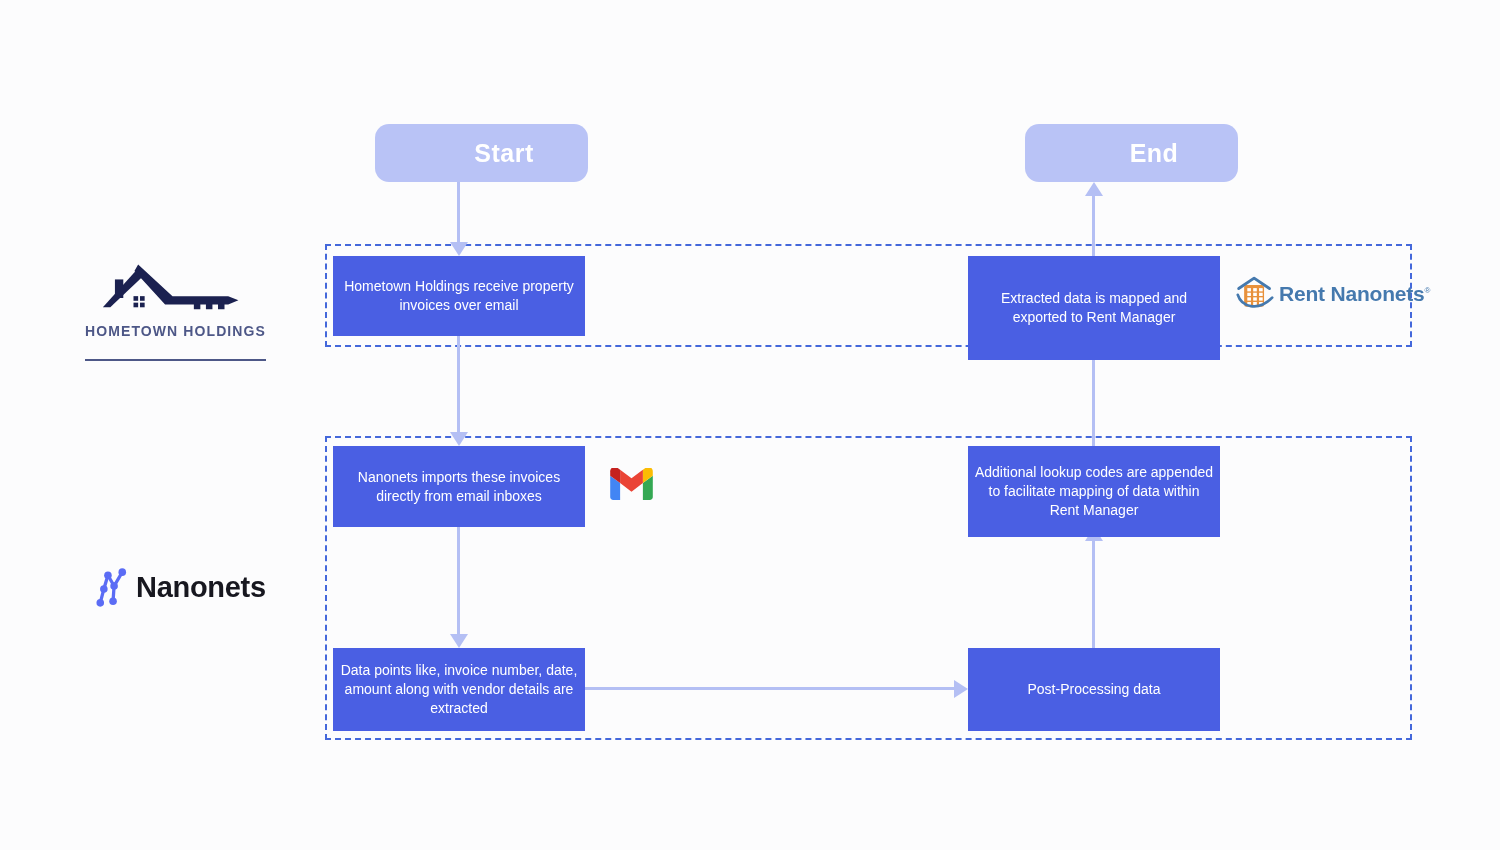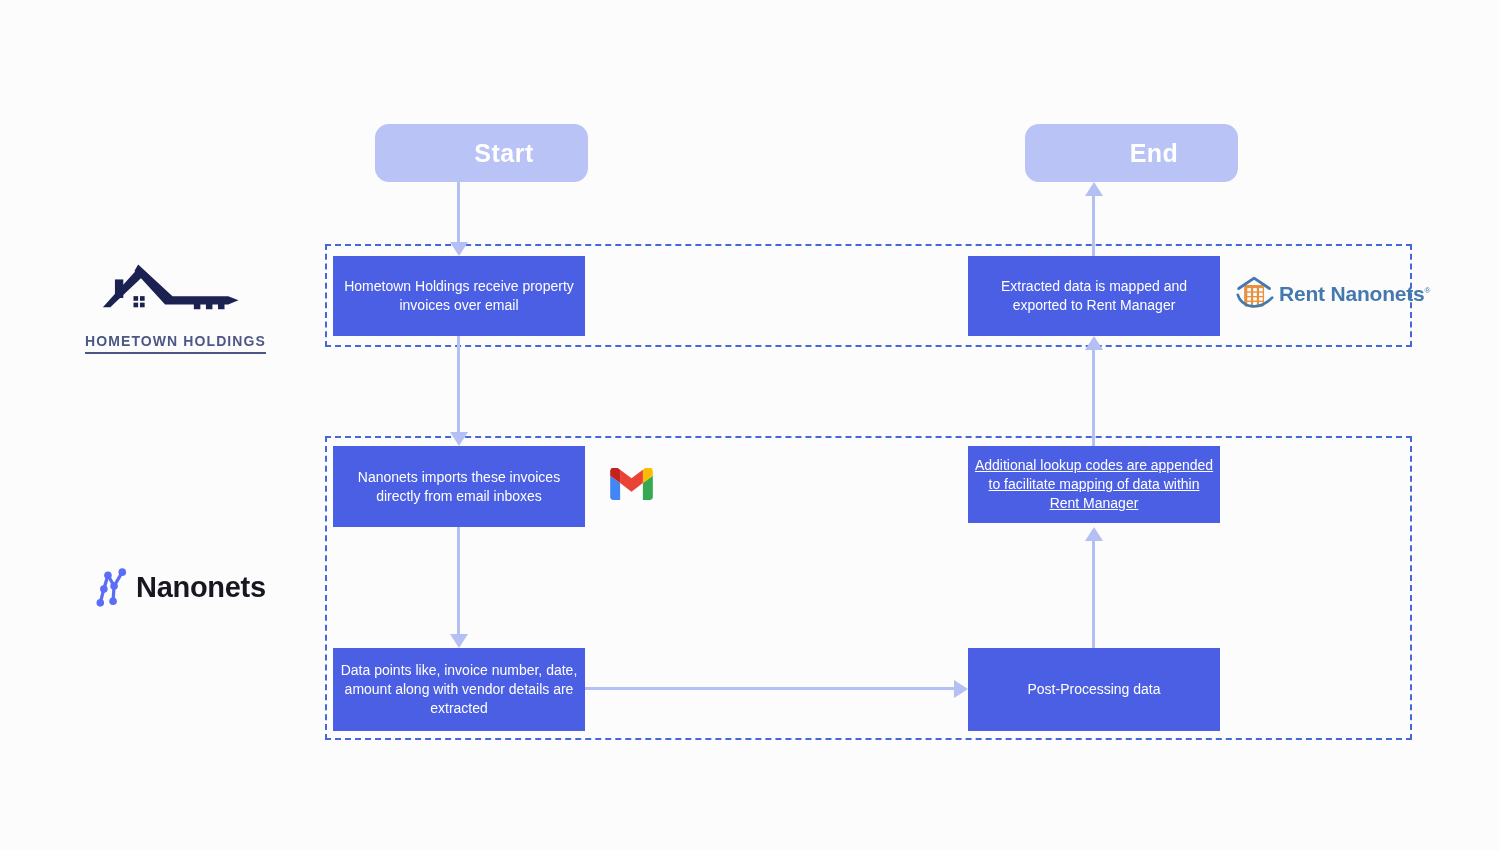--- a/index.html
+++ b/index.html
@@ -39,37 +39,37 @@
   .terminal-start{left:375px;top:124px;}
   .terminal-end{left:1010px;top:124px;margin-left:15px;}
 
   .node{
     position:absolute;width:252px;box-sizing:border-box;
     background:var(--node-fill);color:var(--node-text);
     display:flex;align-items:center;justify-content:center;text-align:center;
     font-size:14px;line-height:1.35;padding:8px 6px;z-index:3;
   }
   .node-1{left:333px;top:256px;height:80px;}
-  .node-2{left:968px;top:256px;height:80px;}
+  .node-2{left:968px;top:256px;height:104px;}
   .node-3{left:333px;top:446px;height:81px;}
-  .node-4{left:968px;top:446px;height:77px;text-decoration:underline;}
+  .node-4{left:968px;top:446px;height:91px;}
   .node-5{left:333px;top:648px;height:83px;}
   .node-6{left:968px;top:648px;height:83px;}
 
   .arrow-line{position:absolute;background:var(--arrow);z-index:2;}
   .arrow-head{position:absolute;width:0;height:0;z-index:2;}
   .head-down{border-left:9px solid transparent;border-right:9px solid transparent;border-top:14px solid var(--arrow);}
   .head-up{border-left:9px solid transparent;border-right:9px solid transparent;border-bottom:14px solid var(--arrow);}
   .head-right{border-top:9px solid transparent;border-bottom:9px solid transparent;border-left:14px solid var(--arrow);}
 
   .logo-hometown{position:absolute;left:85px;top:259px;width:162px;z-index:3;text-align:center;}
   .hh-wordmark{
-    display:inline-block;margin-top:18px;color:var(--hometown-text);
+    display:inline-block;margin-top:8px;color:var(--hometown-text);
     font-size:14px;font-weight:bold;letter-spacing:1.1px;
-    border-bottom:2px solid var(--hometown-text);padding-bottom:3px;white-space:nowrap;
+    border-bottom:2px solid var(--hometown-text);padding-bottom:20px;white-space:nowrap;
   }
 
   .logo-nanonets{position:absolute;left:94px;top:566px;display:flex;align-items:center;gap:9px;z-index:3;}
   .nn-wordmark{color:var(--nanonets-text);font-size:29px;font-weight:600;letter-spacing:-0.3px;}
 
   .logo-gmail{position:absolute;left:610px;top:468px;z-index:3;}
 
   .logo-rentmanager{position:absolute;left:1236px;top:274px;display:flex;align-items:center;gap:5px;z-index:3;}
   .rm-wordmark{color:var(--rm-blue);font-size:21px;font-weight:700;letter-spacing:-0.2px;white-space:nowrap;}
   .rm-reg{color:var(--rm-blue);font-size:8px;vertical-align:super;font-weight:400;}

